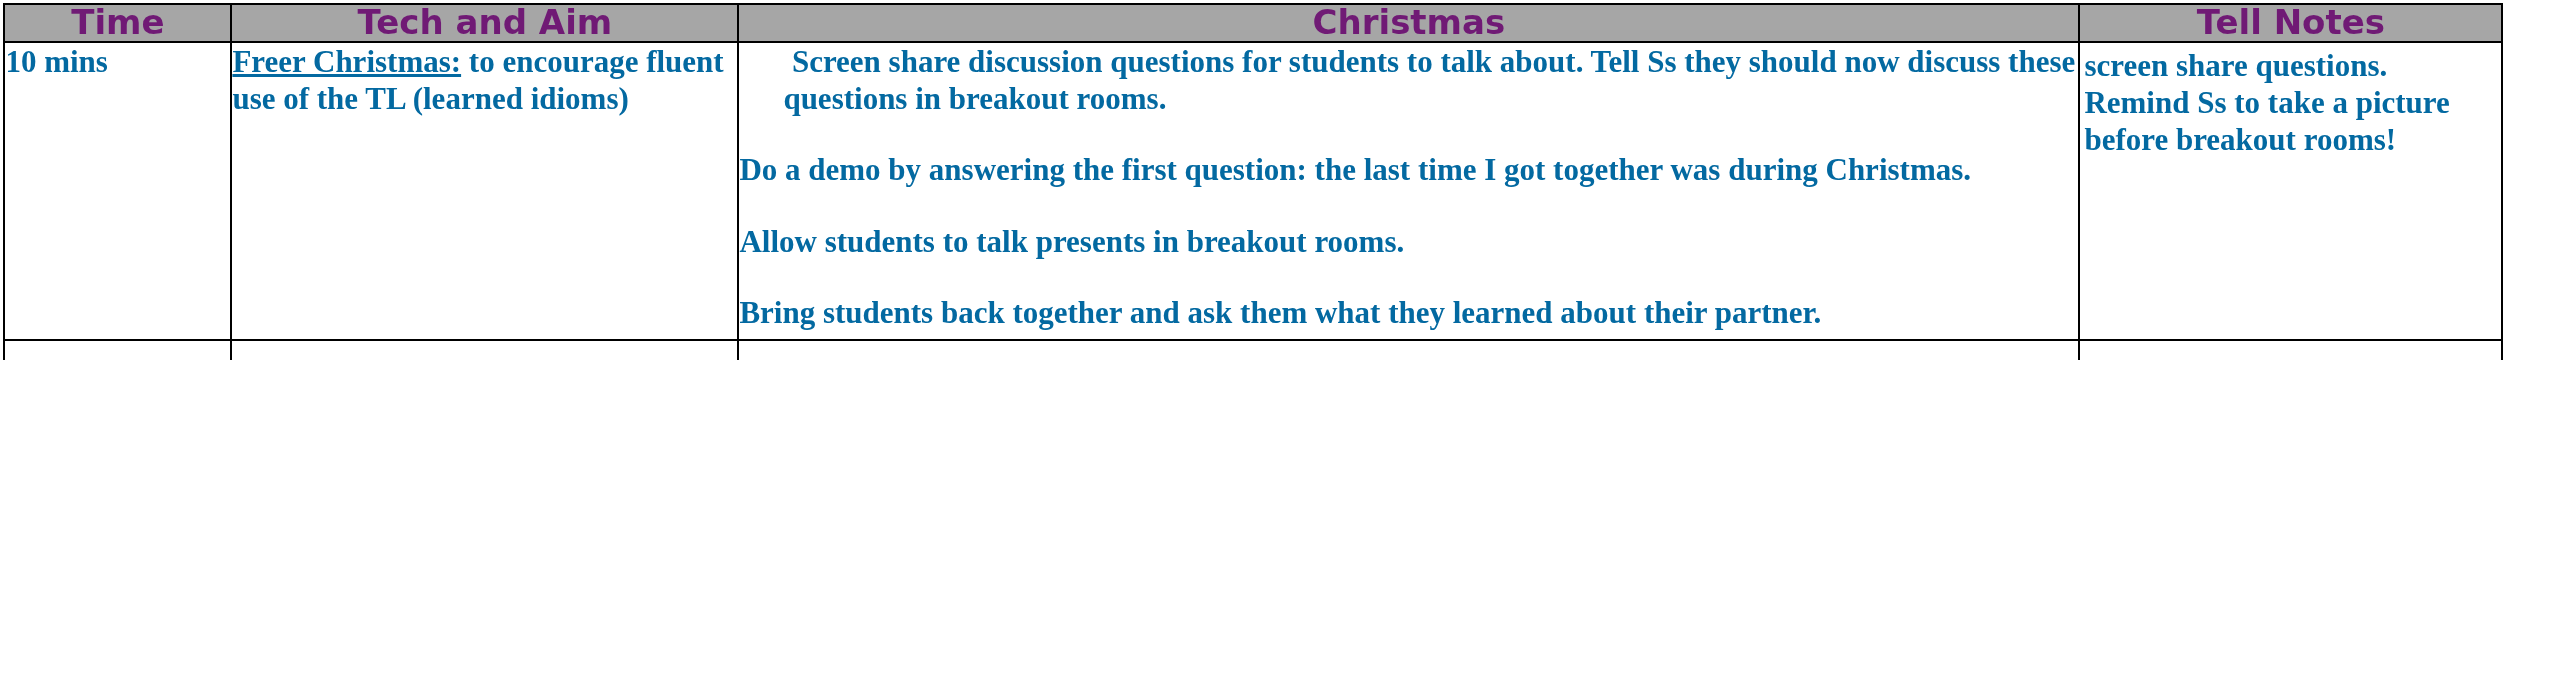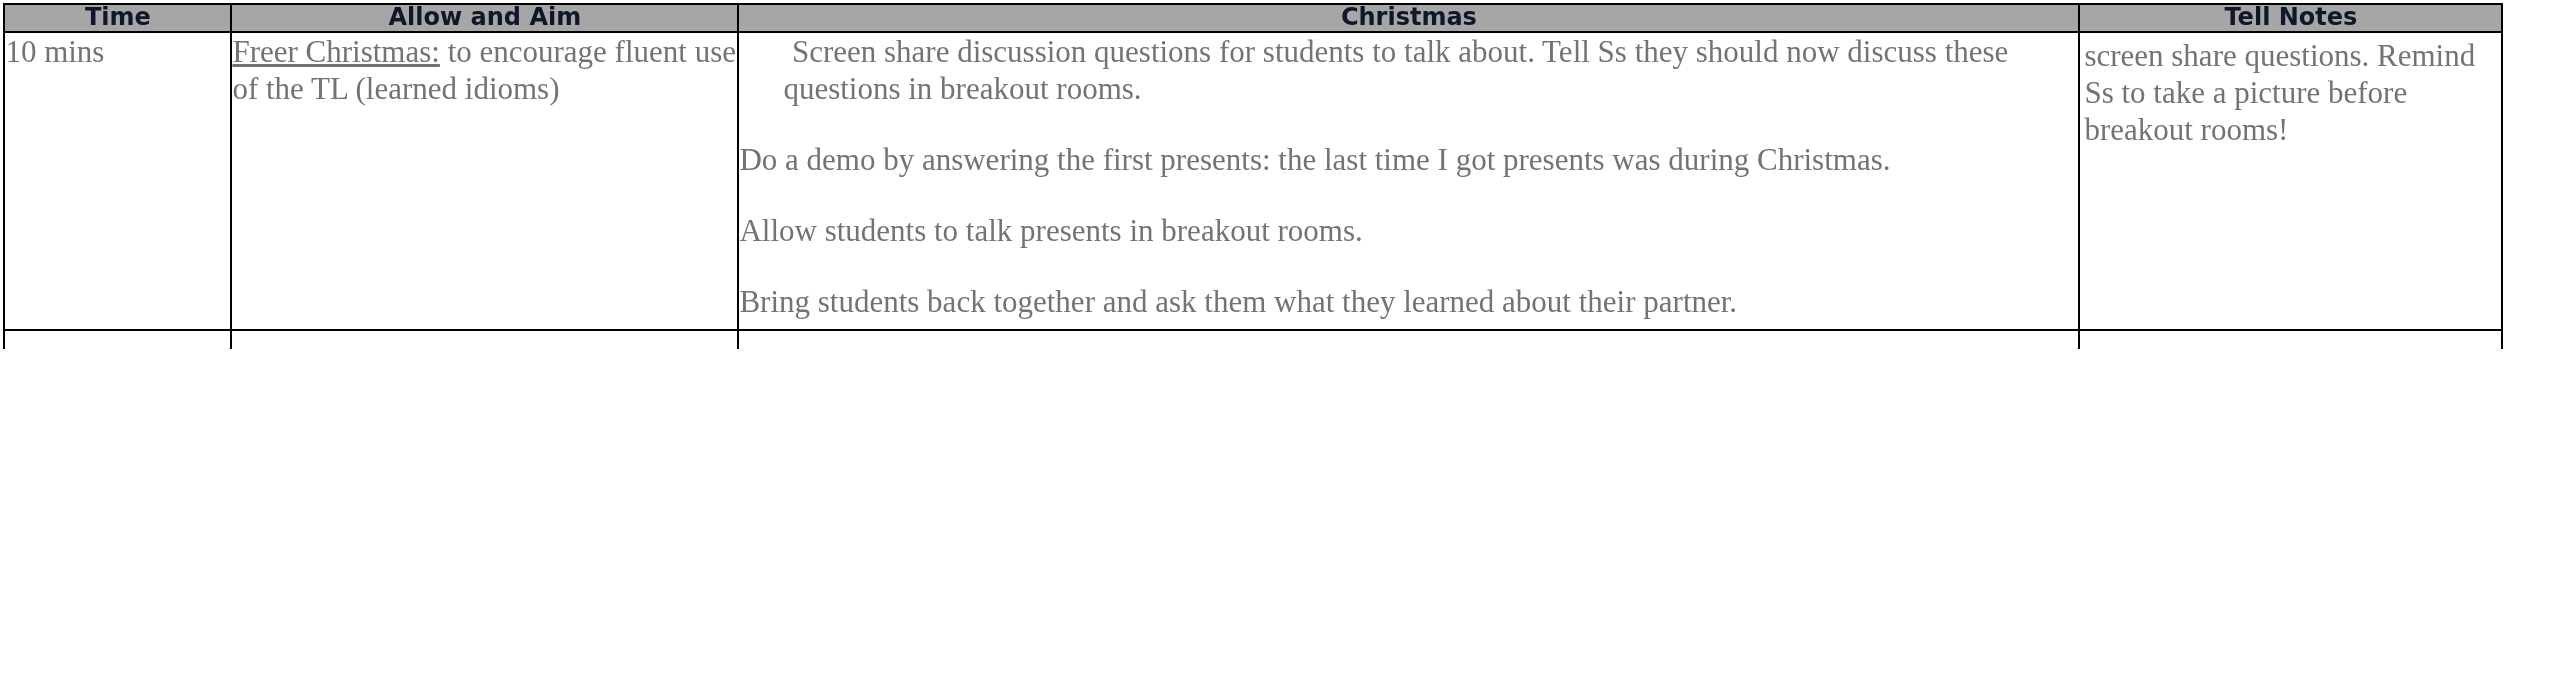--- a/index.html
+++ b/index.html
@@ -36,32 +36,33 @@
   table.lesson-table td {
     border: 2.5px solid #000000;
     vertical-align: top;
     padding: 0;
   }
   thead th {
     background: #a6a6a6;
     text-align: center;
     font-family: "DejaVu Sans", sans-serif;
     font-weight: bold;
-    font-size: 24px;
+    font-size: 34px;
     line-height: 1.05;
     padding: 5.1px 6.8px 8.5px 6.8px;
     white-space: nowrap;
-    color: #0f172a;
+    color: #701a75;
   }
   tbody td {
     font-family: "Liberation Serif", serif;
     font-size: 31px;
     line-height: 1.2;
-    color: #737373;
+    color: #0369a1;
     padding: 12px 13.6px 15.3px 13.6px;
+    font-weight: bold;
   }
   td.time-cell {
     padding-top: 39px;
     padding-left: 17px;
   }
   td.stage-cell {
     padding-top: 15.3px;
     padding-left: 15.3px;
   }
   td.stage-cell .stage-label {
@@ -101,36 +102,36 @@
   <table class="lesson-table">
     <colgroup>
       <col class="c-time">
       <col class="c-stage">
       <col class="c-procedure">
       <col class="c-tech">
     </colgroup>
     <thead>
       <tr>
         <th>Time</th>
-        <th>Allow and Aim</th>
+        <th>Tech and Aim</th>
         <th>Christmas</th>
         <th>Tell Notes</th>
       </tr>
     </thead>
     <tbody>
       <tr>
         <td class="time-cell">
           <span>10 mins</span>
         </td>
         <td class="stage-cell">
           <span class="stage-label">Freer Christmas:</span><span> to encourage fluent use of the TL (learned idioms)</span>
         </td>
         <td class="procedure-cell">
           <p class="para first-indent">Screen share discussion questions for students to talk about. Tell Ss they should now discuss these questions in breakout rooms.</p>
-          <p class="para">Do a demo by answering the first presents: the last time I got presents was during Christmas.</p>
+          <p class="para">Do a demo by answering the first question: the last time I got together was during Christmas.</p>
           <p class="para">Allow students to talk presents in breakout rooms.</p>
           <p class="para">Bring students back together and ask them what they learned about their partner.</p>
         </td>
         <td class="tech-cell">
           <p class="tech-text">screen share questions. Remind Ss to take a picture before breakout rooms!</p>
         </td>
       </tr>
       <tr class="partial-row">
         <td></td>
         <td></td>

